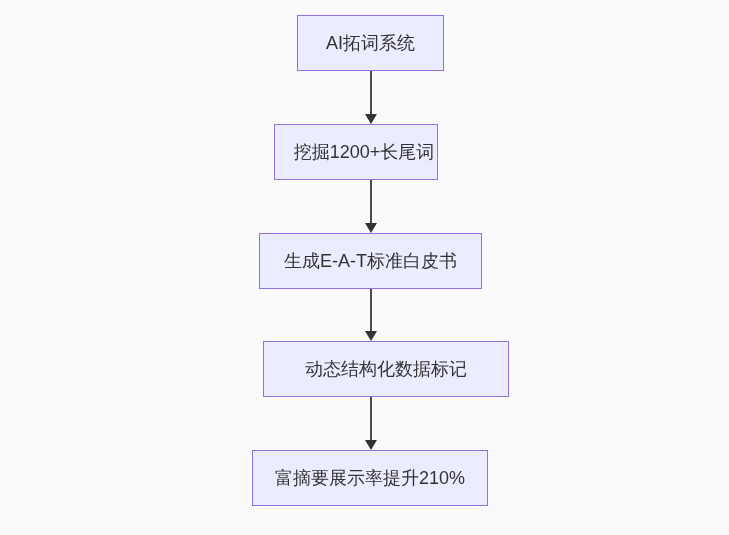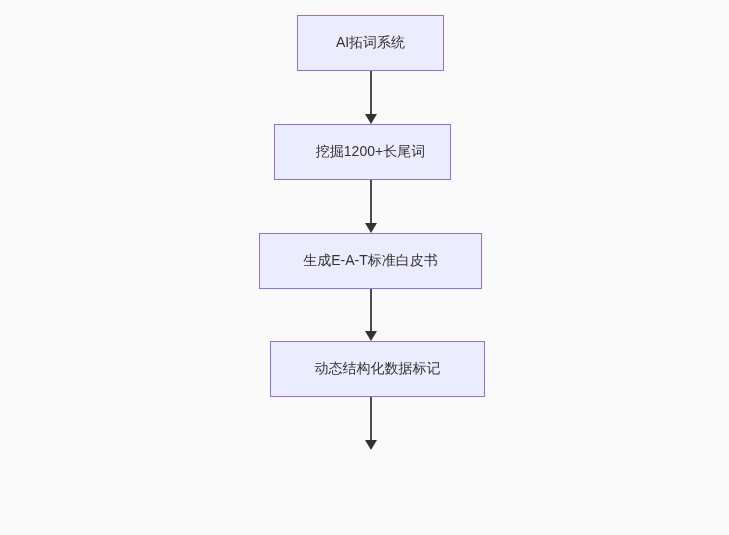--- a/index.html
+++ b/index.html
@@ -20,29 +20,29 @@
   
   .node {
     position: absolute;
     height: 56px;
     background: #ececff;
     border: 1px solid #9370db;
     box-sizing: border-box;
     display: flex;
     align-items: center;
     justify-content: center;
-    font-size: 14px;
+    font-size: 18px;
     color: #333333;
     text-align: center;
     white-space: nowrap;
   }
   .node-1 { left: 297px; top: 15px;  width: 147px; }
-  .node-2 { left: 274px; top: 124px; width: 177px; padding-left: 16px; }
+  .node-2 { left: 274px; top: 124px; width: 164px; padding-left: 16px; }
   .node-3 { left: 259px; top: 233px; width: 223px; justify-content: center; }
-  .node-4 { left: 270px; top: 341px; width: 215px; }
+  .node-4 { left: 263px; top: 341px; width: 246px; }
   .node-5 { left: 252px; top: 450px; width: 236px; }
 
   
   .edge {
     position: absolute;
     left: 364px;            
     width: 13px;
     display: flex;
     flex-direction: column;
     align-items: center;
@@ -98,14 +98,17 @@
 
   <div class="node node-4">
     <span>动态结构化数据标记</span>
   </div>
 
   <div class="edge edge-4">
     <div class="line"></div>
     <div class="head"></div>
   </div>
 
+  <div class="node node-5">
+    <span>富摘要展示率提升210%</span>
+  </div>
 
 </div>
 
 </body></html>

